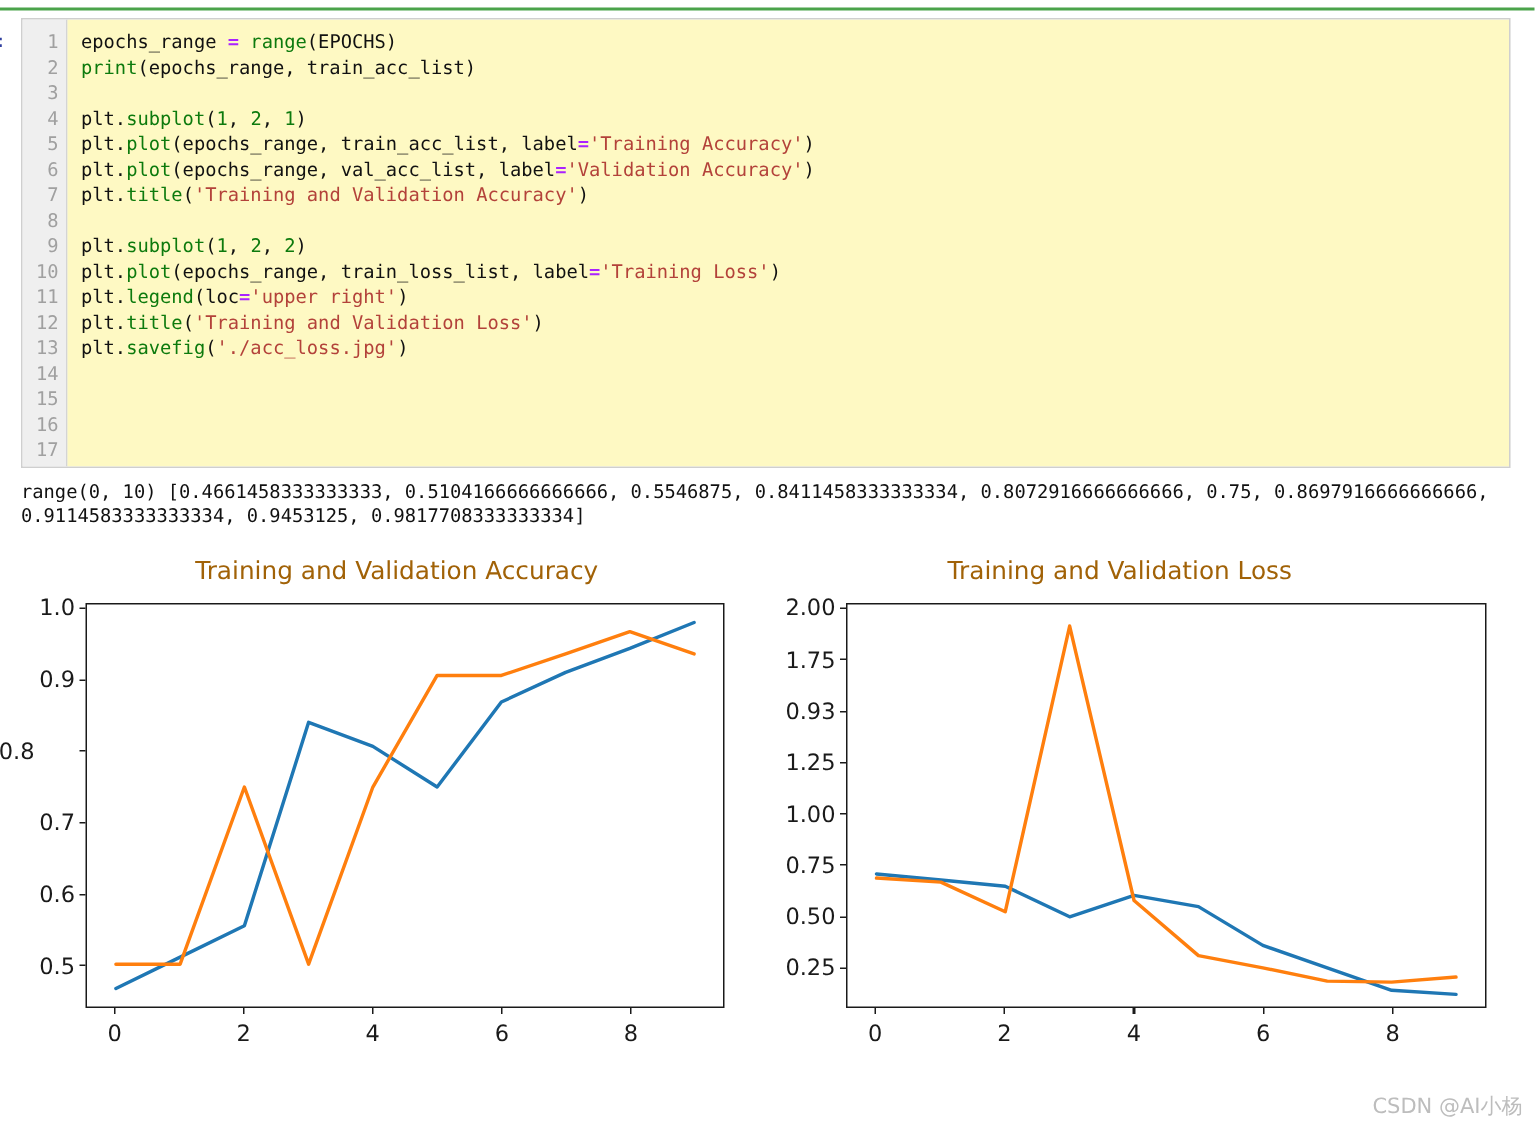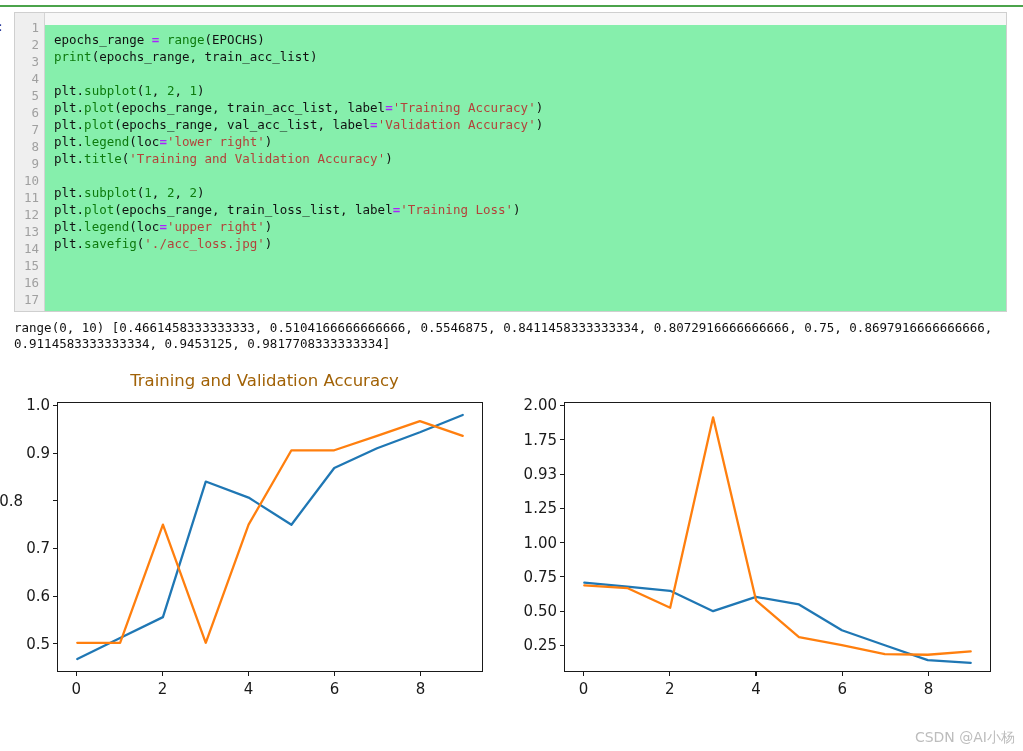--- a/index.html
+++ b/index.html
@@ -61,22 +61,21 @@
     font-family: "DejaVu Sans Mono", monospace;
     font-size: 12.5px;
     line-height: 17px;
     color: #a0a0a0;
     text-align: right;
     padding-right: 5px;
   }
   .code-area {
     flex: 1 1 auto;
     padding: 6px 0 0 9px;
-    background: #86efac;
-    margin-top: 12px;
+    background: #fef9c3;
   }
   .code-area .cl {
     font-family: "DejaVu Sans Mono", monospace;
     font-size: 12.5px;
     line-height: 17px;
     color: #111111;
     white-space: pre;
     letter-spacing: 0px;
   }
   .tok-op  { color: #aa22ff; font-weight: bold; }
@@ -202,26 +201,26 @@
       <div class="ln">16</div>
       <div class="ln">17</div>
     </div>
   <div class="code-area" id="code-area">
       <div class="cl">epochs_range <span class="tok-op">=</span> <span class="tok-fn">range</span>(EPOCHS)</div>
       <div class="cl"><span class="tok-fn">print</span>(epochs_range, train_acc_list)</div>
       <div class="cl">&nbsp;</div>
       <div class="cl">plt.<span class="tok-fn">subplot</span>(<span class="tok-num">1</span>, <span class="tok-num">2</span>, <span class="tok-num">1</span>)</div>
       <div class="cl">plt.<span class="tok-fn">plot</span>(epochs_range, train_acc_list, label<span class="tok-op">=</span><span class="tok-str">'Training Accuracy'</span>)</div>
       <div class="cl">plt.<span class="tok-fn">plot</span>(epochs_range, val_acc_list, label<span class="tok-op">=</span><span class="tok-str">'Validation Accuracy'</span>)</div>
-      <div class="cl">plt.<span class="tok-fn">legend</span>(loc<span class="tok-op">=</span><span class="tok-str">'lower right'</span>)</div>
       <div class="cl">plt.<span class="tok-fn">title</span>(<span class="tok-str">'Training and Validation Accuracy'</span>)</div>
       <div class="cl">&nbsp;</div>
       <div class="cl">plt.<span class="tok-fn">subplot</span>(<span class="tok-num">1</span>, <span class="tok-num">2</span>, <span class="tok-num">2</span>)</div>
       <div class="cl">plt.<span class="tok-fn">plot</span>(epochs_range, train_loss_list, label<span class="tok-op">=</span><span class="tok-str">'Training Loss'</span>)</div>
       <div class="cl">plt.<span class="tok-fn">legend</span>(loc<span class="tok-op">=</span><span class="tok-str">'upper right'</span>)</div>
+      <div class="cl">plt.<span class="tok-fn">title</span>(<span class="tok-str">'Training and Validation Loss'</span>)</div>
       <div class="cl">plt.<span class="tok-fn">savefig</span>(<span class="tok-str">'./acc_loss.jpg'</span>)</div>
       <div class="cl">&nbsp;</div>
     </div>
 </div>
 
 <div class="stdout">range(0, 10) [0.4661458333333333, 0.5104166666666666, 0.5546875, 0.8411458333333334, 0.8072916666666666, 0.75, 0.8697916666666666, 0.9114583333333334, 0.9453125, 0.9817708333333334]</div>
 
 <div class="figure">
 
   <div class="subplot left">
@@ -252,20 +251,21 @@
         <div class="xtick-label" style="left: 248.485px; top: 314px;">4</div>
         <div class="xtick-mark" style="left: 247.985px; top: 306px;"></div>
         <div class="xtick-label" style="left: 334.545px; top: 314px;">6</div>
         <div class="xtick-mark" style="left: 334.045px; top: 306px;"></div>
         <div class="xtick-label" style="left: 420.606px; top: 314px;">8</div>
         <div class="xtick-mark" style="left: 420.106px; top: 306px;"></div>
       </div>
   </div>
 
   <div class="subplot right">
+    <div class="plot-title">Training and Validation Loss</div>
     <div class="plot-box">
       <svg class="plot-svg" id="svg-loss" viewBox="0 0 427 270" preserveAspectRatio="none">
           <polyline points="19.41,180.98 62.54,185.09 105.67,189.21 148.80,209.76 191.93,195.37 235.07,202.91 278.20,228.95 321.33,244.03 364.46,259.10 407.59,261.85" fill="none" stroke="#1f77b4" stroke-width="2.3" stroke-linejoin="round" stroke-linecap="round"></polyline>
           <polyline points="19.41,183.72 62.54,186.46 105.67,206.34 148.80,14.46 191.93,198.80 235.07,235.80 278.20,244.03 321.33,252.94 364.46,253.62 407.59,250.20" fill="none" stroke="#ff7f0e" stroke-width="2.3" stroke-linejoin="round" stroke-linecap="round"></polyline>
         </svg>
     </div>
     <div id="loss-ticks">
         <div class="ytick-label" style="top: 279.343px; right: 466px;">0.25</div>
         <div class="ytick-mark" style="top: 278.843px; left: 48px;"></div>
         <div class="ytick-label" style="top: 245.079px; right: 466px;">0.50</div>

